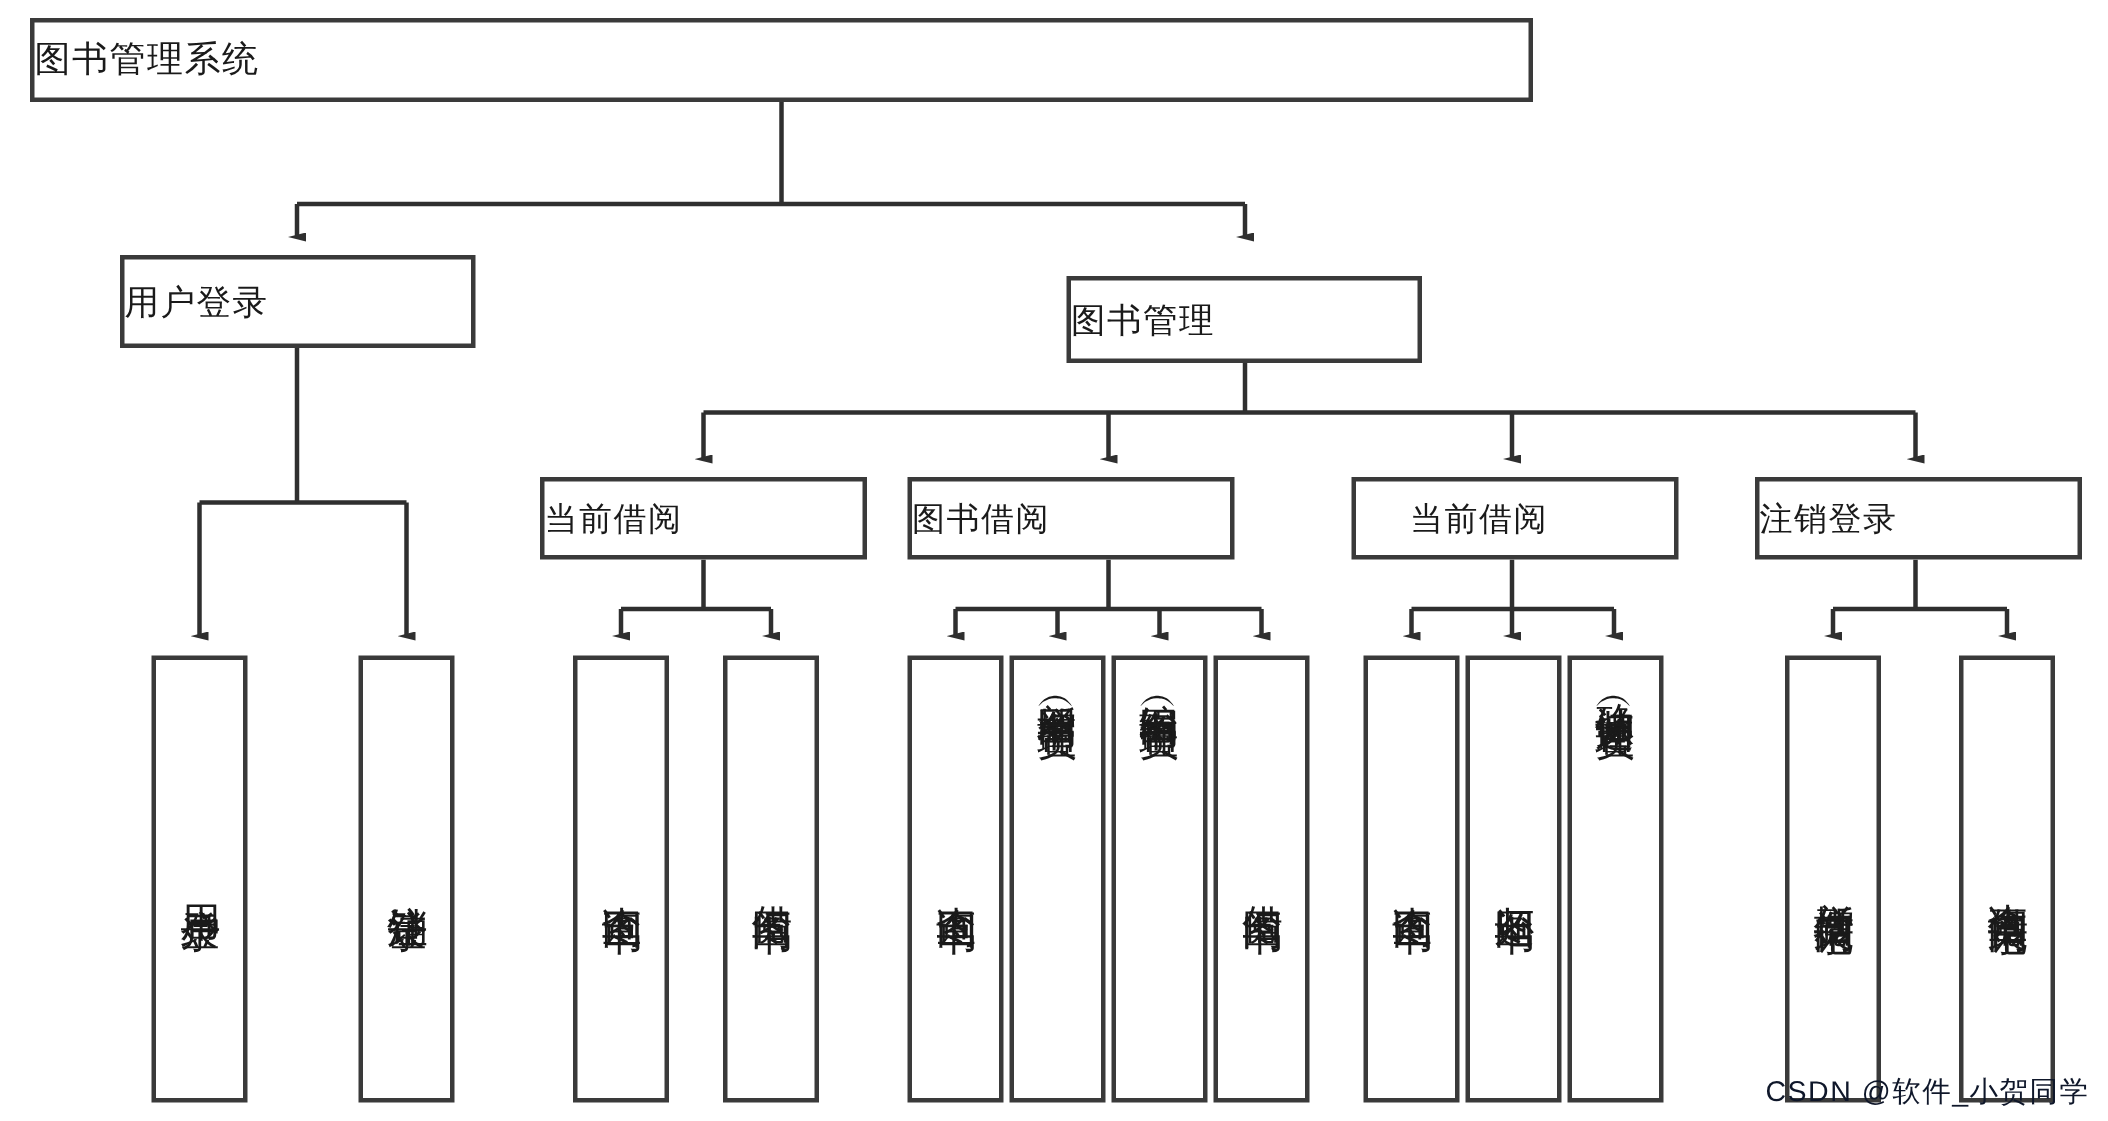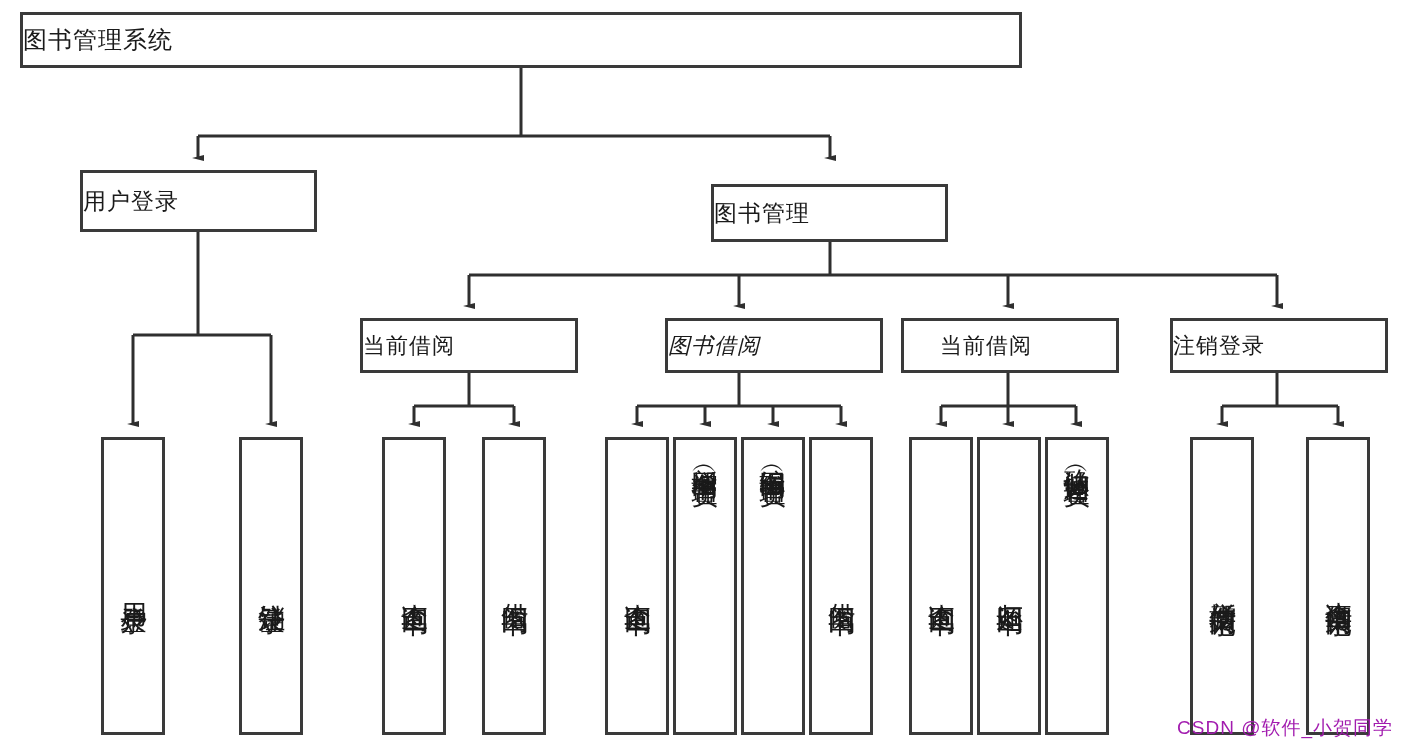--- a/index.html
+++ b/index.html
@@ -62,21 +62,21 @@
     left:0; top:0;
     width:1405px;
     height:747px;
     pointer-events:none;
   }
   .watermark{
     position:absolute;
     right:12px;
     bottom:6px;
     font-size:19px;
-    color:#a21caf;
+    color:#0f172a;
     letter-spacing:1px;
     white-space:nowrap;
   }
 </style>
 </head>
 <body>
 
 <div id="stage">
 
   <svg class="edges" viewBox="0 0 1405 747">
@@ -136,21 +136,21 @@
   <div class="node level1" style="left:80px; top:170px; width:237px; height:62px;">
     <span class="lbl">用户登录</span>
   </div>
   <div class="node level1" style="left:711px; top:184px; width:237px; height:58px;">
     <span class="lbl">图书管理</span>
   </div>
 
   <div class="node level2" style="left:360px; top:318px; width:218px; height:55px;">
     <span class="lbl">当前借阅</span>
   </div>
-  <div class="node level2" style="left:665px; top:318px; width:218px; height:55px;font-style:italic;">
+  <div class="node level2" style="left:605px; top:318px; width:218px; height:55px;">
     <span class="lbl">图书借阅</span>
   </div>
   <div class="node level2" style="left:901px; top:318px; width:218px; height:55px;padding-left:36px;">
     <span class="lbl">当前借阅</span>
   </div>
   <div class="node level2" style="left:1170px; top:318px; width:218px; height:55px;">
     <span class="lbl">注销登录</span>
   </div>
 
   <div class="leaf centered" style="left:101px; top:437px; width:64px; height:298px;">

